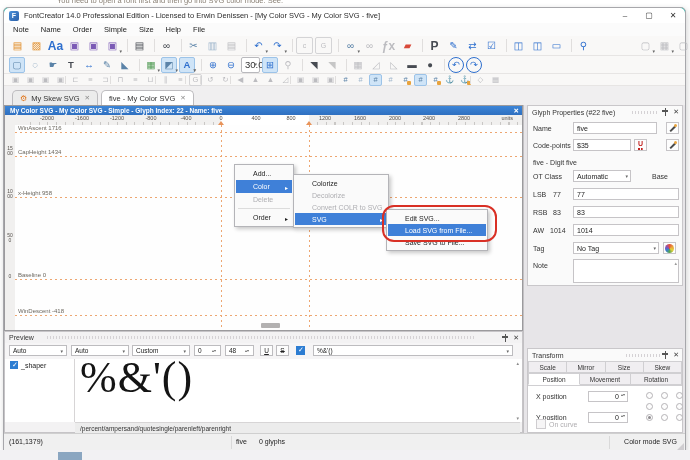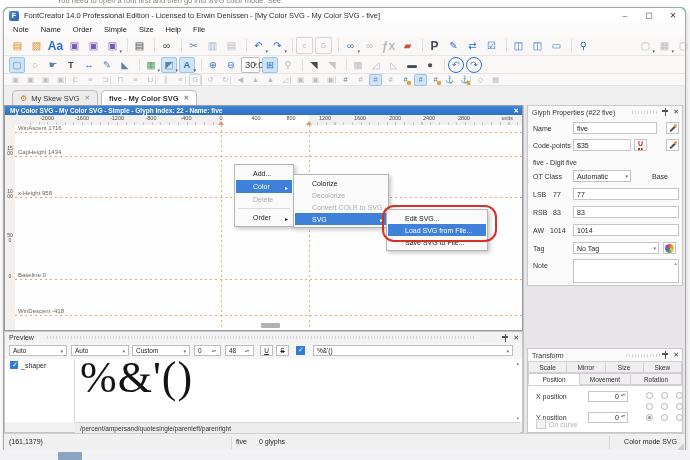--- a/index.html
+++ b/index.html
@@ -41,21 +41,21 @@
   .sep{margin-left:9px;}
   .sep::before{content:"";position:absolute;left:-5px;top:1px;bottom:1px;width:1px;background:#e0dedd;}
   .gap{margin-left:44px;}
   .combo{width:44px;font-size:6.5px;background:#fff;border-color:#b9b9bd;color:#333;justify-content:flex-start;padding-left:3px;}
   .combo::after{content:"▾";position:absolute;right:2px;top:4px;font-size:5px;color:#666;}
   .ring{border:1px solid #2e6fce;border-radius:50%;width:12px;height:12px;font-size:8px;}
   
   .tabbar{position:absolute;left:0;top:78px;width:100%;height:19px;background:#f0eff0;display:flex;align-items:flex-end;padding-left:8px;box-sizing:border-box;}
   .tab{height:14px;display:flex;align-items:center;padding:0 7px;font-size:7.5px;color:#333;
        border:1px solid #bdbcbf;border-bottom:none;border-radius:5px 5px 0 0;background:#ececec;margin-right:3px;}
-  .tab.active{background:#ffffff;font-weight:bold;}
+  .tab.active{background:#ffffff;}
   .tab .tx{margin-left:5px;font-size:6.5px;color:#8a8a8a;}
   .tab .tgear{font-size:8px;color:#e0761c;margin-right:4px;}
   
   .gwin{position:absolute;left:0;top:97px;width:519px;height:226px;background:#fff;border:1px solid #9b9a9d;box-sizing:border-box;}
   .gwin-title{position:absolute;left:0;top:0;width:100%;height:9px;background:linear-gradient(#3c86d8,#2f6fc0);
               color:#fff;font-size:6.5px;font-weight:bold;display:flex;align-items:center;padding-left:5px;box-sizing:border-box;}
   .gwin-close{margin-left:auto;margin-right:3px;font-size:6.5px;color:#fff;}
   .hruler{position:absolute;left:0;top:9px;width:100%;height:10px;background:#f1f0ef;border-bottom:1px solid #d6d4d3;
           background-image:repeating-linear-gradient(90deg,#c9c7c5 0 1px,transparent 1px 8.7px);
           background-size:100% 3px;background-position:25px 100%;background-repeat:no-repeat;}

